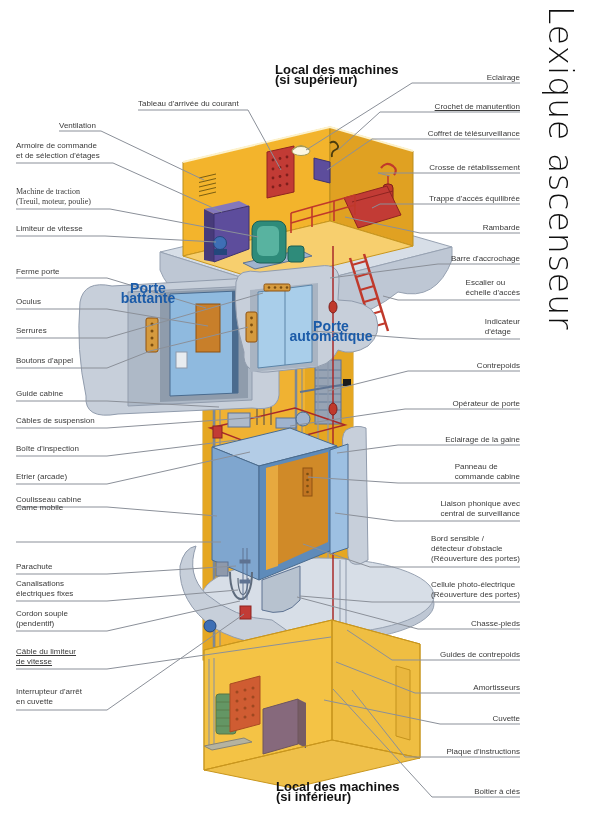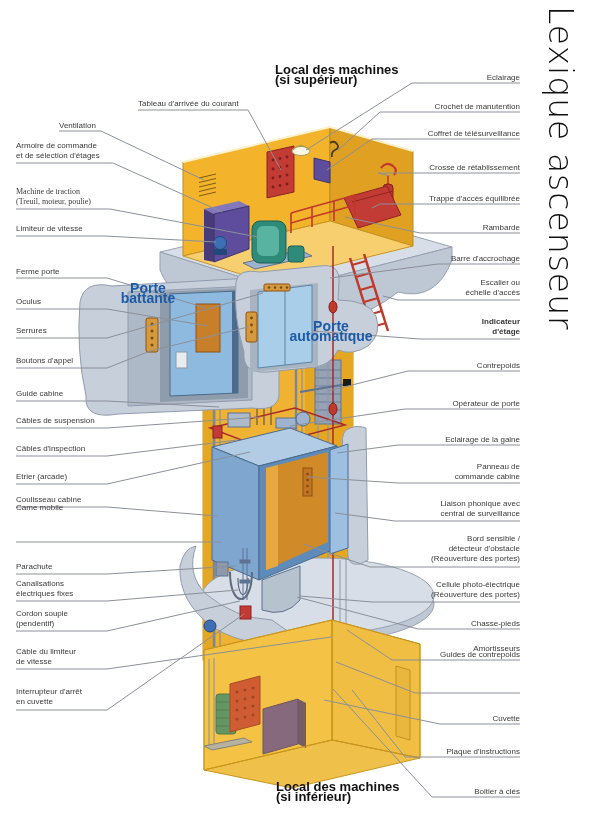--- a/index.html
+++ b/index.html
@@ -2,21 +2,21 @@
 <html><head>
 <meta charset="utf-8">
 <style>
   html,body{margin:0;padding:0;}
   #page{position:relative;width:600px;height:823px;background:#ffffff;overflow:hidden;
         font-family:"Liberation Sans",sans-serif;}
   #illu,#leaders{position:absolute;left:0;top:0;}
   #labels{position:absolute;left:0;top:0;width:600px;height:823px;pointer-events:none;}
   .lbl{position:absolute;font-size:8px;line-height:10px;color:#3a3a3a;white-space:nowrap;}
   .lbl.left{text-align:left;}
-  .lbl.right{text-align:right;}
+  .lbl.right{}
   .heading{position:absolute;font-size:13px;line-height:10px;font-weight:bold;color:#111;white-space:nowrap;}
   #heading-top{left:275px;top:65px;}
   #heading-bottom{left:276px;top:782px;}
   .door-label{position:absolute;width:120px;text-align:center;font-size:14px;line-height:10px;
               font-weight:bold;color:#1B5BA8;}
   #door-label-battante{left:88px;top:283px;}
   #door-label-automatique{left:271px;top:321px;}
   #page-title{position:absolute;left:541px;top:6px;height:380px;writing-mode:vertical-rl;
               text-orientation:mixed;font-size:33px;font-weight:300;letter-spacing:1px;color:#101010;
               font-family:"DejaVu Sans",sans-serif;}
@@ -416,21 +416,21 @@
       <div class="lbl left" style="left: 16px; top: 356px;">
         <div>Boutons d'appel</div>
       </div>
       <div class="lbl left" style="left: 16px; top: 389px;">
         <div>Guide cabine</div>
       </div>
       <div class="lbl left" style="left: 16px; top: 416px;">
         <div>Câbles de suspension</div>
       </div>
       <div class="lbl left" style="left: 16px; top: 444px;">
-        <div>Câbles d'inspection</div>
+        <div>Boîte d'inspection</div>
       </div>
       <div class="lbl left" style="left: 16px; top: 472px;">
         <div>Etrier (arcade)</div>
       </div>
       <div class="lbl left" style="left: 16px; top: 495px;">
         <div>Coulisseau cabine</div>
       </div>
       <div class="lbl left" style="left: 16px; top: 503px;">
         <div>Came mobile</div>
       </div>
@@ -438,32 +438,32 @@
         <div>Parachute</div>
       </div>
       <div class="lbl left" style="left: 16px; top: 579px;">
         <div>Canalisations</div>
         <div>électriques fixes</div>
       </div>
       <div class="lbl left" style="left: 16px; top: 609px;">
         <div>Cordon souple</div>
         <div>(pendentif)</div>
       </div>
-      <div class="lbl left" style="left: 16px; top: 647px;">
+      <div class="lbl left" style="left: 16px; top: 647px; text-decoration: underline;">
         <div>Câble du limiteur</div>
         <div>de vitesse</div>
       </div>
       <div class="lbl left" style="left: 16px; top: 687px;">
         <div>Interrupteur d'arrêt</div>
         <div>en cuvette</div>
       </div>
       <div class="lbl right" style="right: 80px; top: 73px;">
         <div>Eclairage</div>
       </div>
-      <div class="lbl right" style="right: 80px; top: 102px;">
+      <div class="lbl right" style="right: 80px; top: 102px; text-decoration: underline;">
         <div>Crochet de manutention</div>
       </div>
       <div class="lbl right" style="right: 80px; top: 129px;">
         <div>Coffret de télésurveillance</div>
       </div>
       <div class="lbl right" style="right: 80px; top: 163px;">
         <div>Crosse de rétablissement</div>
       </div>
       <div class="lbl right" style="right: 80px; top: 194px;">
         <div>Trappe d'accès équilibrée</div>
@@ -471,21 +471,21 @@
       <div class="lbl right" style="right: 80px; top: 223px;">
         <div>Rambarde</div>
       </div>
       <div class="lbl right" style="right: 80px; top: 254px;">
         <div>Barre d'accrochage</div>
       </div>
       <div class="lbl right" style="right: 80px; top: 278px;">
         <div>Escalier ou</div>
         <div>échelle d'accès</div>
       </div>
-      <div class="lbl right" style="right: 80px; top: 317px; font-weight: bold;">
+      <div class="lbl right" style="right: 80px; top: 317px;">
         <div>Indicateur</div>
         <div>d'étage</div>
       </div>
       <div class="lbl right" style="right: 80px; top: 361px;">
         <div>Contrepoids</div>
       </div>
       <div class="lbl right" style="right: 80px; top: 399px;">
         <div>Opérateur de porte</div>
       </div>
       <div class="lbl right" style="right: 80px; top: 435px;">
@@ -507,21 +507,21 @@
       <div class="lbl right" style="right: 80px; top: 580px;">
         <div>Cellule photo-électrique</div>
         <div>(Réouverture des portes)</div>
       </div>
       <div class="lbl right" style="right: 80px; top: 619px;">
         <div>Chasse-pieds</div>
       </div>
       <div class="lbl right" style="right: 80px; top: 650px;">
         <div>Guides de contrepoids</div>
       </div>
-      <div class="lbl right" style="right: 80px; top: 644px;">
+      <div class="lbl right" style="right: 80px; top: 683px;">
         <div>Amortisseurs</div>
       </div>
       <div class="lbl right" style="right: 80px; top: 714px;">
         <div>Cuvette</div>
       </div>
       <div class="lbl right" style="right: 80px; top: 747px;">
         <div>Plaque d'instructions</div>
       </div>
       <div class="lbl right" style="right: 80px; top: 787px;">
         <div>Boitier à clés</div>

